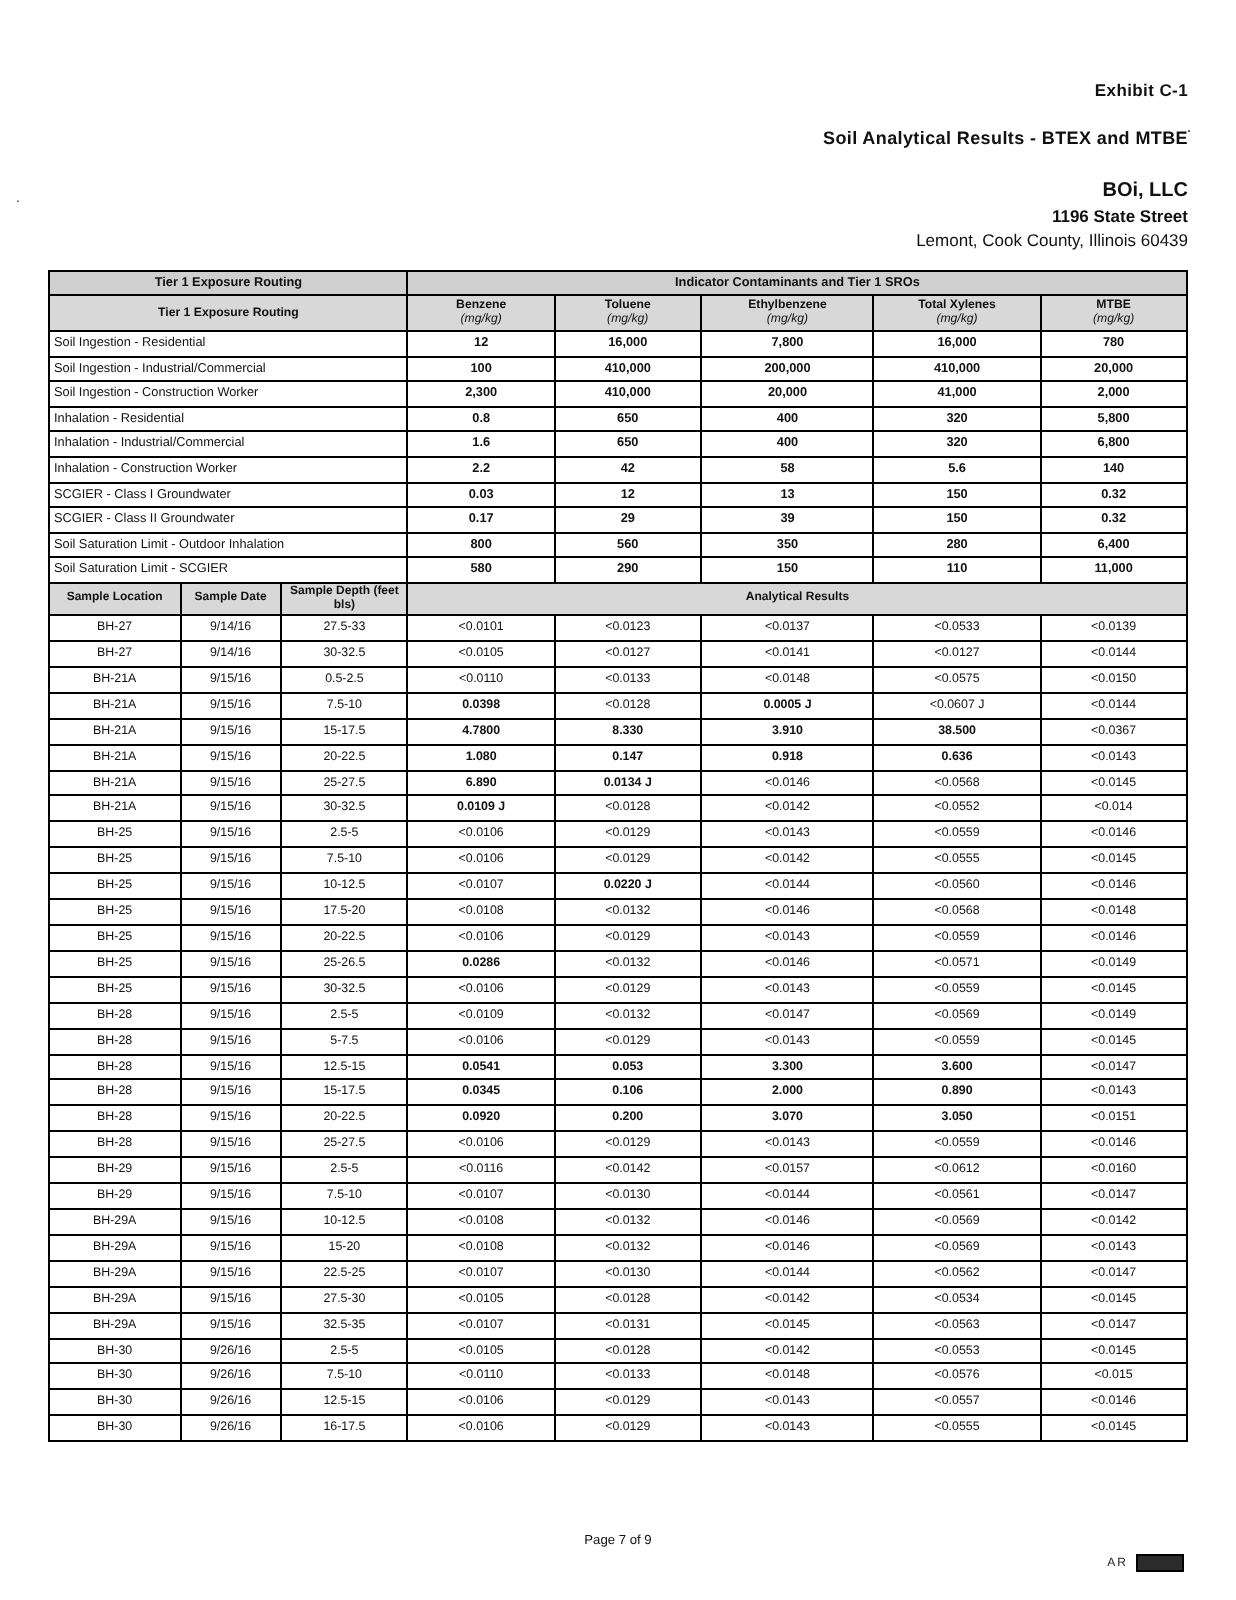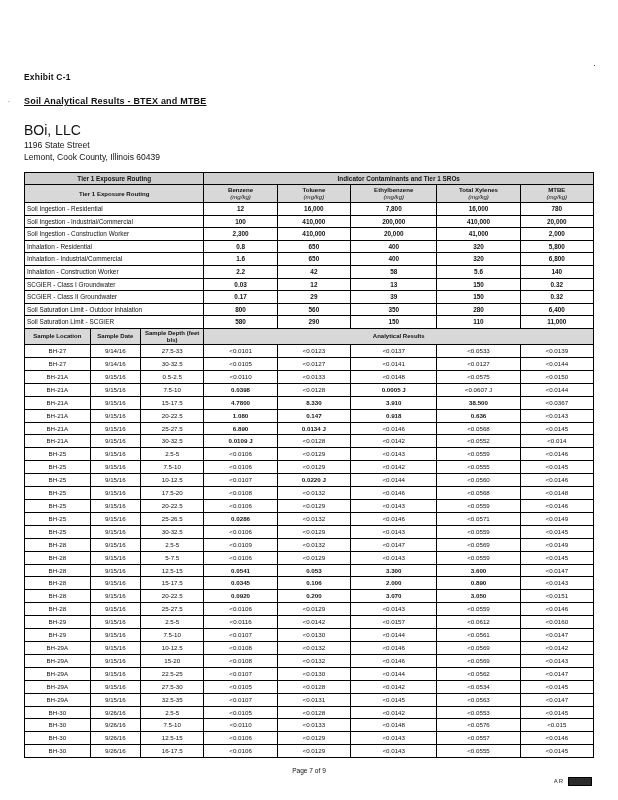--- a/index.html
+++ b/index.html
@@ -9,25 +9,25 @@
     color:#111;
     -webkit-font-smoothing:none;
   }
   .page{
     position:relative;
     width:618px;height:800px;
     box-sizing:border-box;
     padding:40px 24px 10px 24px;
     background:#fff;
   }
-  .hdr{text-align:left;margin-top:32px;}
+  .hdr{text-align:right;}
   .hdr .l1{font-size:8.5px;font-weight:bold;letter-spacing:.2px;margin-bottom:14px;}
-  .hdr .l2{font-size:9px;font-weight:bold;letter-spacing:.2px;margin-bottom:16px;text-decoration:underline;}
-  .hdr .l3{font-size:14px;font-weight:normal;margin-bottom:2px;}
-  .hdr .l4{font-size:8.5px;font-weight:normal;margin-bottom:2px;}
+  .hdr .l2{font-size:9px;font-weight:bold;letter-spacing:.2px;margin-bottom:16px;}
+  .hdr .l3{font-size:10px;font-weight:bold;margin-bottom:2px;}
+  .hdr .l4{font-size:8.5px;font-weight:bold;margin-bottom:2px;}
   .hdr .l5{font-size:8.5px;font-weight:normal;margin-bottom:10px;}
 
   table{border-collapse:collapse;width:100%;table-layout:fixed;}
   td,th{border:1px solid #000;padding:0;}
   .tbl{margin-top:4px;}
 
   .gray{background:#cfcfcf;}
   .gray2{background:#d8d8d8;}
 
   .ttl{

